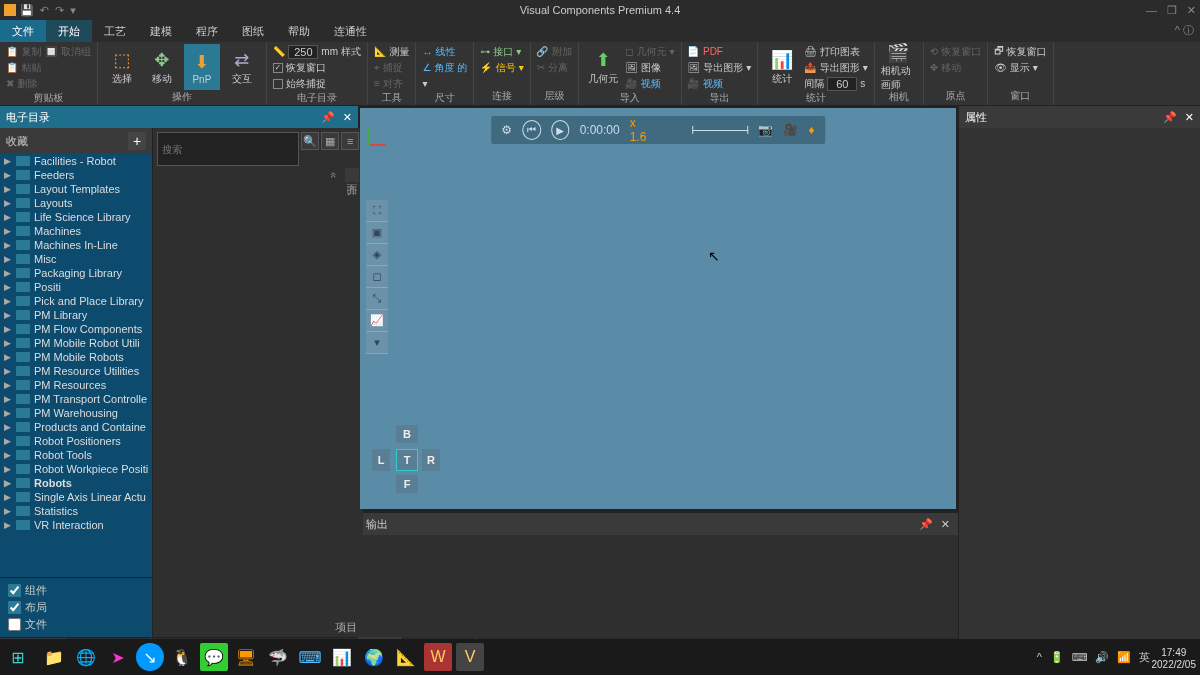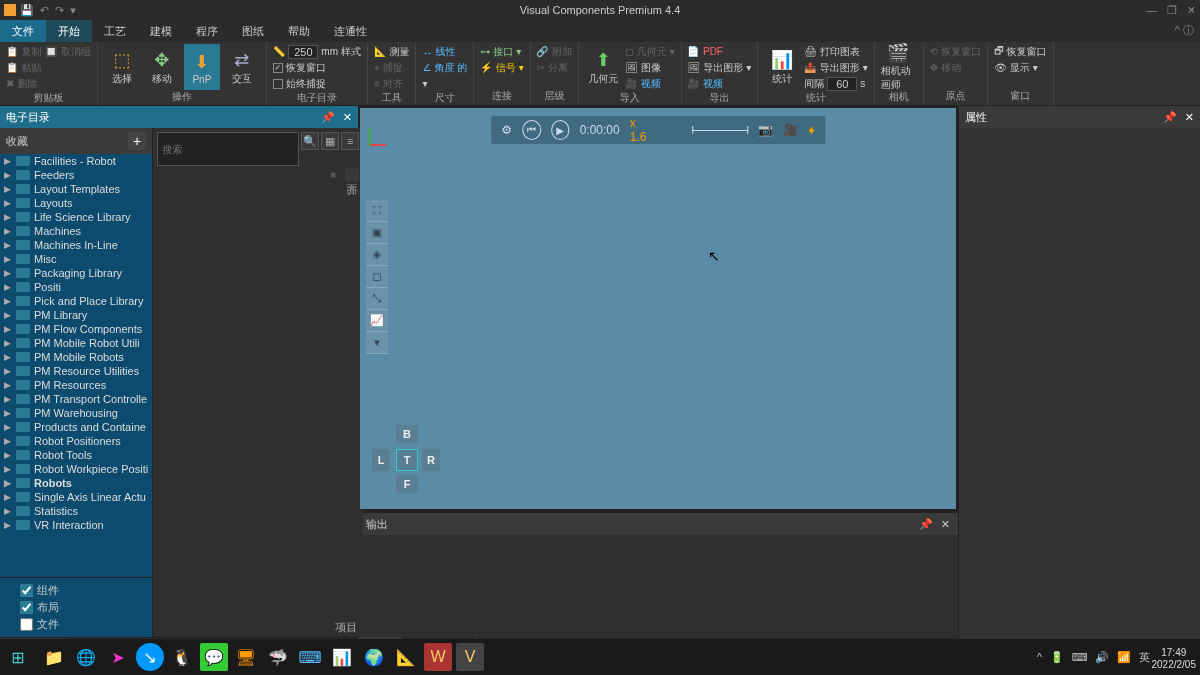--- a/index.html
+++ b/index.html
@@ -43,21 +43,21 @@
 .panel-header .actions { display: flex; gap: 8px; }
 .catalog-body { flex: 1; display: flex; position: relative; }
 .catalog-tree-area { width: 158px; background: #0c4a6e; display: flex; flex-direction: column; border-right: 1px solid #222; }
 .fav-header { display: flex; justify-content: space-between; align-items: center; padding: 4px 6px; background: #3a3a3a; }
 .fav-header .add { width: 18px; height: 18px; background: #444; color: #fff; display: flex; align-items: center; justify-content: center; font-size: 14px; }
 .tree { flex: 1; overflow: hidden; font-size: 11px; }
 .tree-item { display: flex; align-items: center; padding: 1px 4px; gap: 4px; cursor: pointer; white-space: nowrap; color: #ddd; }
 .tree-item .arrow { width: 8px; color: #aaa; font-size: 9px; }
 .tree-item .folder-icon { width: 14px; height: 10px; background: #2a7a95; border-radius: 1px; }
 .tree-item.bold { font-weight: bold; }
-.checks { padding: 4px 20px; border-top: 1px solid #222; }
+.checks { padding: 4px 8px; border-top: 1px solid #222; }
 .checks label { display: flex; align-items: center; gap: 4px; padding: 1px 0; cursor: pointer; }
 .checks input { accent-color: #2a7a95; }
 
 .catalog-right { flex: 1; background: #2f2f2f; display: flex; flex-direction: column; position: relative; }
 .search-row { padding: 4px; display: flex; gap: 2px; }
 .search-input { flex: 1; height: 32px; background: #222; border: 1px solid #555; color: #888; padding: 16px 4px; font-size: 10px; }
 .search-btn { width: 18px; height: 18px; background: #3a3a3a; border: 1px solid #555; color: #aaa; display: flex; align-items: center; justify-content: center; }
 .collapse-strip { position: absolute; right: -1px; top: 40px; width: 14px; background: #3a3a3a; padding: 4px 0; display: flex; flex-direction: column; align-items: center; gap: 4px; color: #888; writing-mode: vertical-rl; }
 .proj-label { position: absolute; bottom: 2px; right: 6px; color: #aaa; }
 

